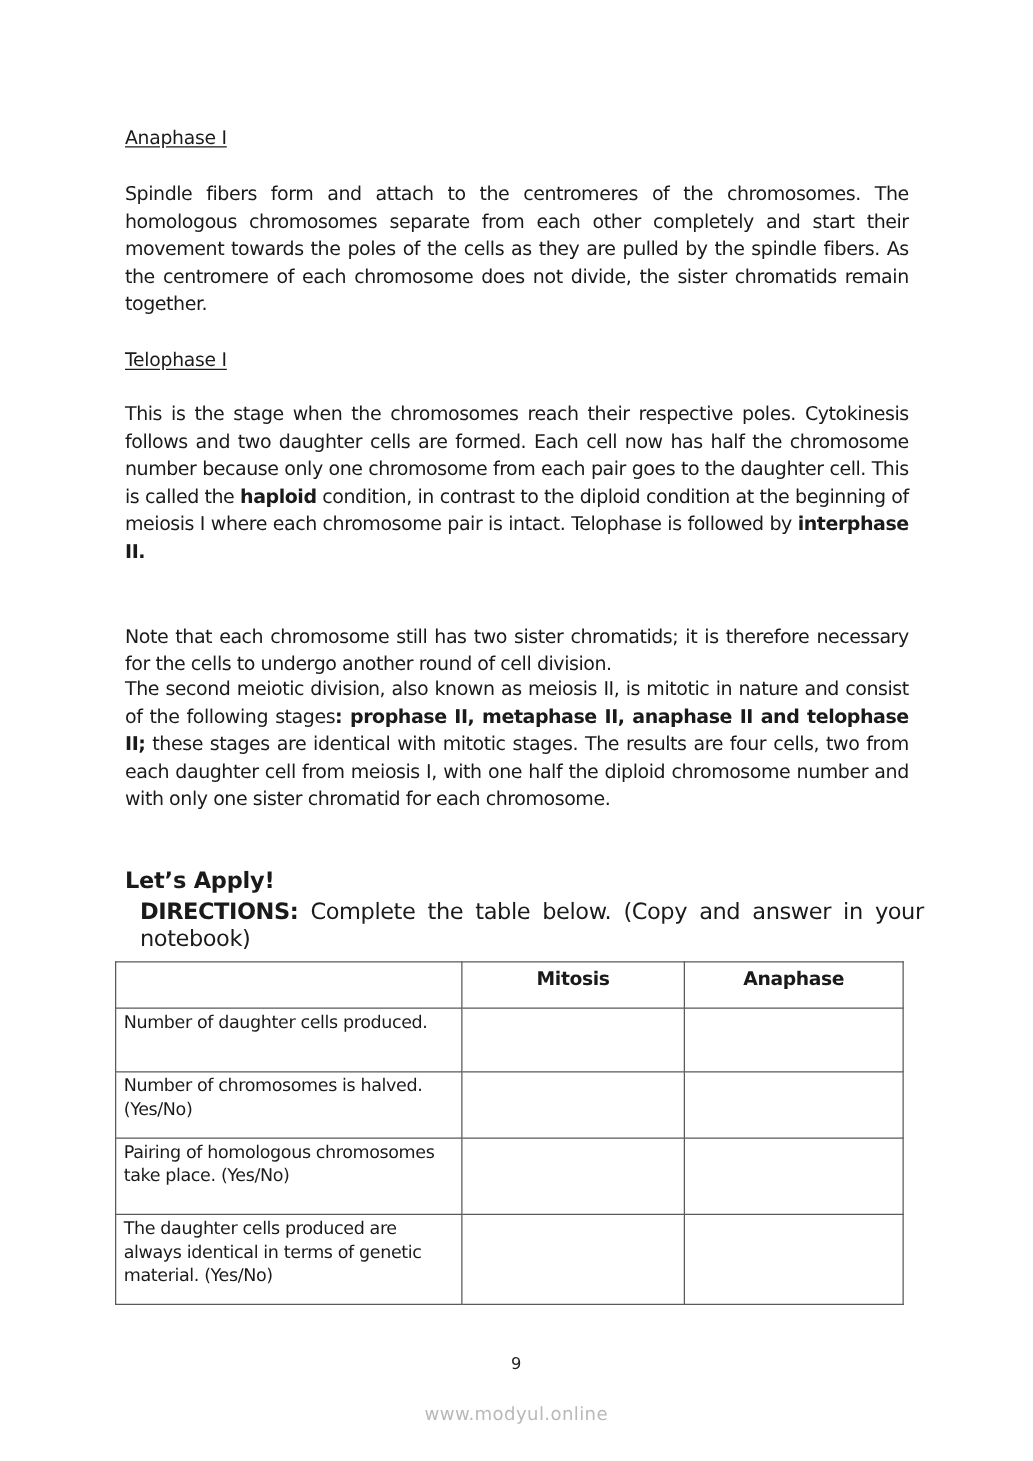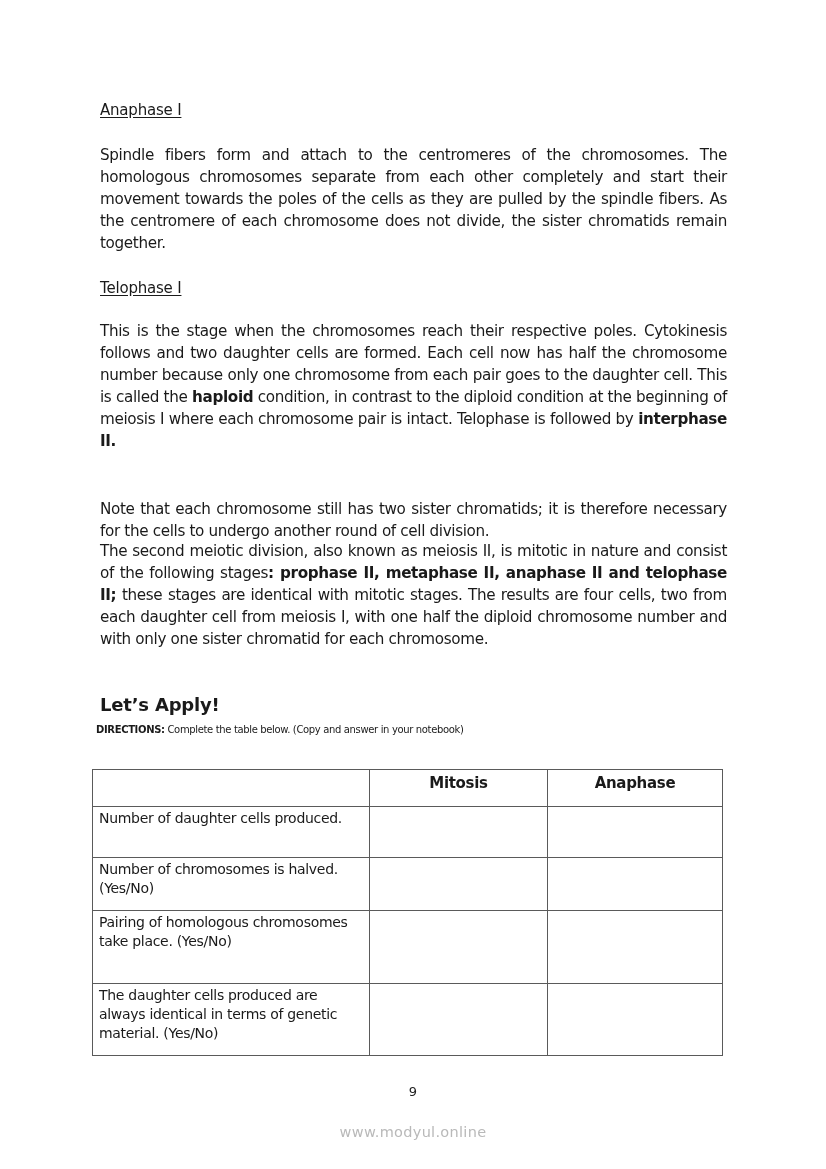--- a/index.html
+++ b/index.html
@@ -14,36 +14,36 @@
   .para {
     position: absolute; left: 100px; width: 627px;
     font-size: 15.2px; line-height: 22px; text-align: justify; letter-spacing: -0.35px;
     word-spacing: 0px;
   }
   .para b { font-weight: bold; }
   .apply-title {
     position: absolute; left: 100px; top: 694px; font-weight: bold; font-size: 18px; letter-spacing: -0.2px;
   }
   .directions {
-    position: absolute; left: 96px; top: 719px; width: 627px;
-    font-size: 10px; line-height: 22px; text-align: justify; letter-spacing: -0.35px;
+    position: absolute; left: 112px; top: 719px; width: 627px;
+    font-size: 18px; line-height: 22px; text-align: justify; letter-spacing: -0.35px;
   }
   .directions b { font-weight: bold; }
   table.compare {
     position: absolute; left: 92px; top: 769px; width: 630px;
     border-collapse: collapse; table-layout: fixed;
   }
   table.compare td, table.compare th {
     border: 1.5px solid #5a5a5a; vertical-align: top; padding: 2px 6px;
     font-size: 14px; line-height: 19px; letter-spacing: -0.3px; text-align: left;
   }
   table.compare th { font-weight: bold; text-align: center; padding-top: 4px; font-size: 15px; }
   col.c1 { width: 277px; } col.c2 { width: 178px; } col.c3 { width: 175px; }
   tr.h { height: 37px; }
-  tr.r1 { height: 51px; } tr.r2 { height: 53px; } tr.r3 { height: 73px; margin-top: 24px; } tr.r4 { height: 72px; padding-left: 11px; }
+  tr.r1 { height: 51px; } tr.r2 { height: 53px; } tr.r3 { height: 61px; margin-top: 24px; } tr.r4 { height: 72px; padding-left: 11px; }
   .pagenum { position: absolute; left: 0; width: 826px; top: 1084px; text-align: center; font-size: 13px; color: #222; }
   .watermark { position: absolute; left: 0; width: 826px; top: 1124px; text-align: center; font-size: 14.5px; color: #b9b9b9; letter-spacing: 0.3px; }
 </style>
 </head>
 <body>
 
 <div class="heading" style="top:101px;">Anaphase I</div>
 <div class="para" style="top:144px;">Spindle fibers form and attach to the centromeres of the chromosomes.  The homologous chromosomes separate from each other completely and start their movement towards the poles of the cells as they are pulled by the spindle fibers. As the centromere of each chromosome does not divide, the sister chromatids remain together.</div>
 
 <div class="heading" style="top:279px;">Telophase I</div>

